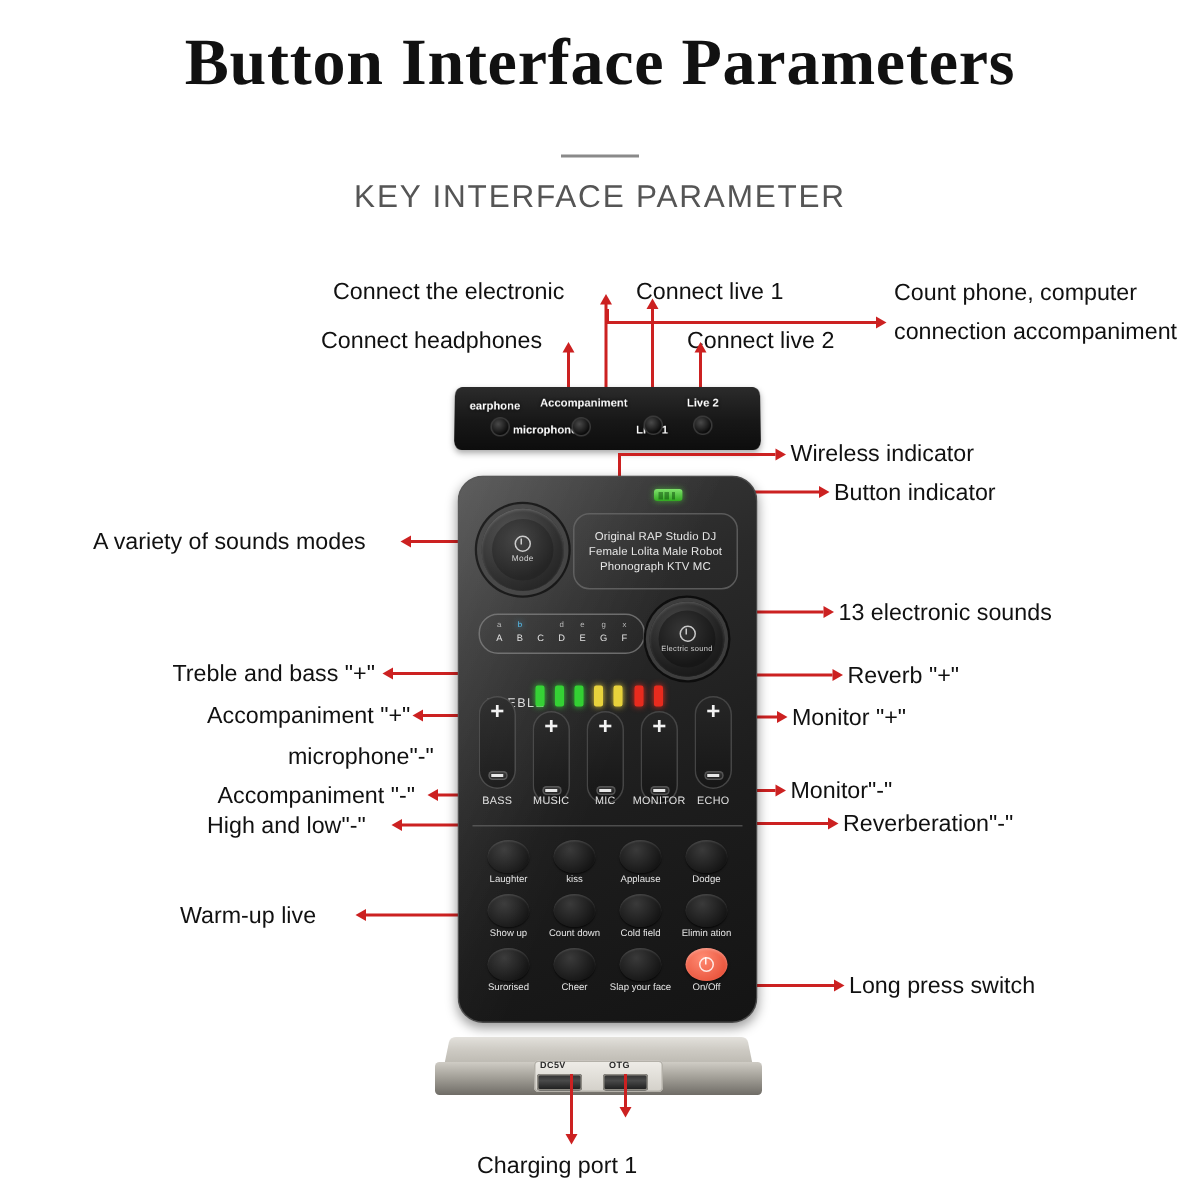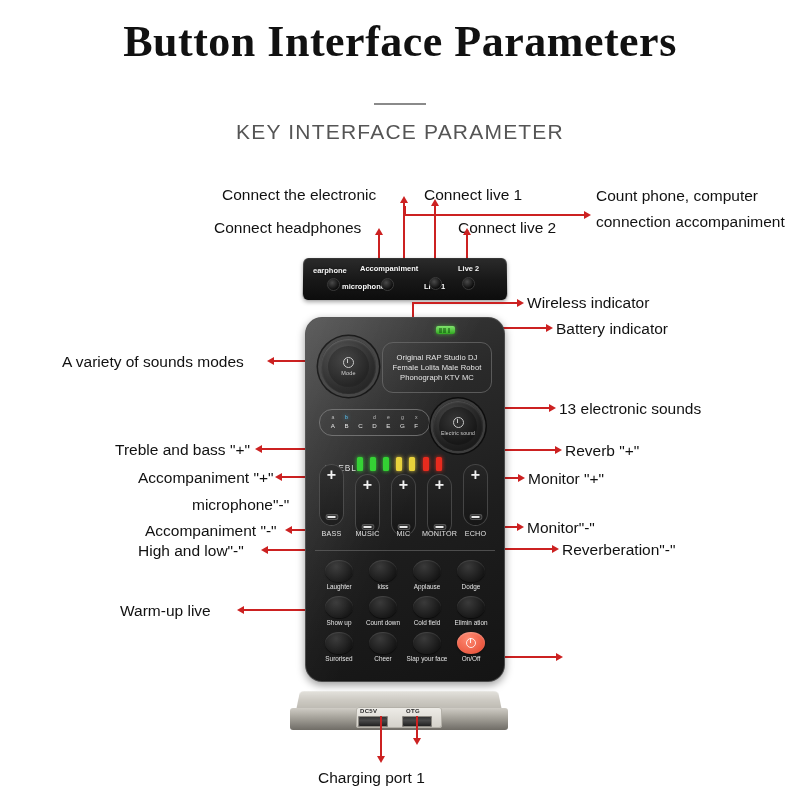--- a/index.html
+++ b/index.html
@@ -222,26 +222,27 @@
     <div class="jack" style="left:78px;top:20px;"></div>
 
     <div class="portlbl" style="left:121px;top:24px;">Live 1</div>
     <div class="jack" style="left:126px;top:19px;"></div>
 
     <div class="portlbl" style="left:155px;top:6px;">Live 2</div>
     <div class="jack" style="left:159px;top:19px;"></div>
   </div>
 
   <div class="cl" style="left:527px;top:293px;">Wireless indicator</div>
-  <div class="cl" style="left:556px;top:319px;">Battery indicator</div>
+  <div class="cl" style="left:556px;top:319px;">Button indicator</div>
   <div class="cl" style="left:559px;top:399px;">13 electronic sounds</div>
   <div class="cl" style="left:565px;top:441px;">Reverb "+"</div>
   <div class="cl" style="left:528px;top:469px;">Monitor "+"</div>
   <div class="cl" style="left:527px;top:518px;">Monitor"-"</div>
   <div class="cl" style="left:562px;top:540px;">Reverberation"-"</div>
+  <div class="cl" style="left:566px;top:648px;">Long press switch</div>
 
   <div class="ln lnv" style="left:412px;top:302px;height:16px;"></div>
   <div class="ln lnh" style="left:412px;top:302px;width:105px;"></div>
   <div class="ar ar-r" style="left:517px;top:298.5px;"></div>
 
   <div class="ln lnh" style="left:452px;top:327px;width:94px;"></div>
   <div class="ar ar-r" style="left:546px;top:323.5px;"></div>
 
   <div class="ln lnh" style="left:460px;top:407px;width:89px;"></div>
   <div class="ar ar-r" style="left:549px;top:403.5px;"></div>

